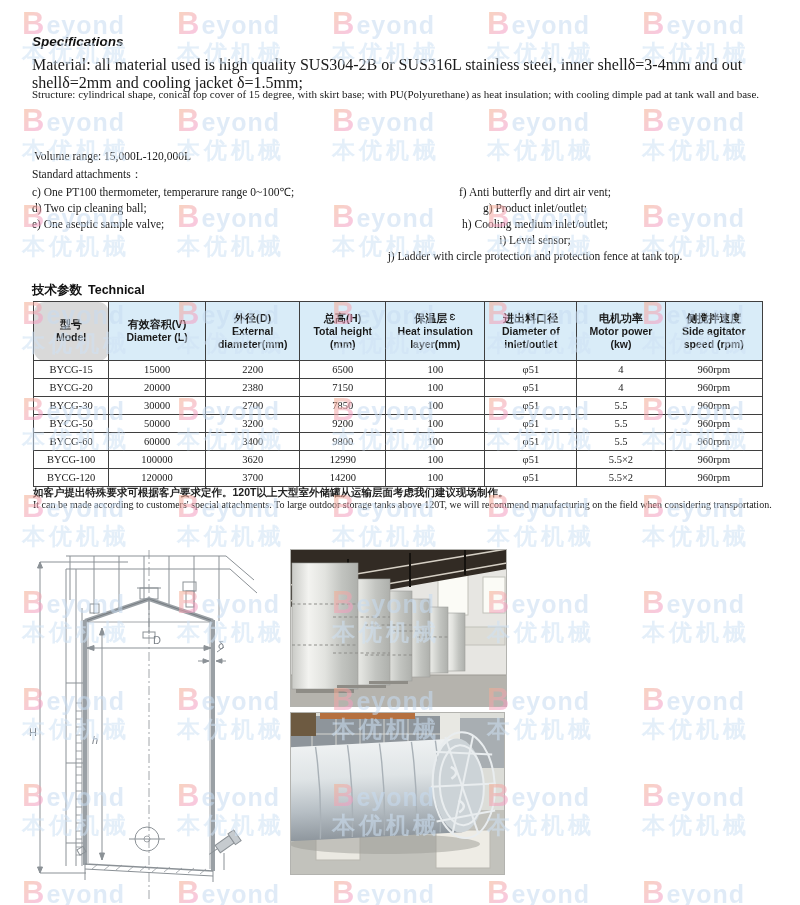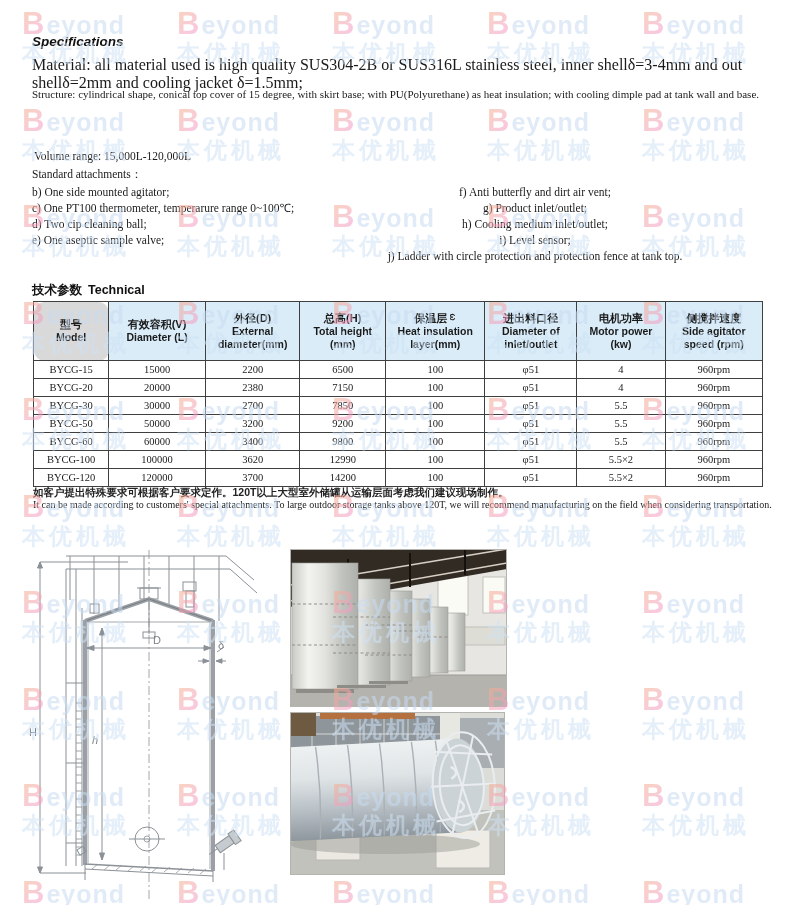--- a/index.html
+++ b/index.html
@@ -69,21 +69,20 @@
 </head>
 <body>
 
 <div class="abs" id="spec-title">Specifications</div>
 <div class="abs" id="material-line">Material: all material used is high quality SUS304-2B or SUS316L stainless steel, inner shellδ=3-4mm and out shellδ=2mm and cooling jacket δ=1.5mm;</div>
 <div class="abs" id="structure-line">Structure: cylindrical shape, conical top cover of 15 degree, with skirt base; with PU(Polyurethane) as heat insulation; with cooling dimple pad at tank wall and base.</div>
 <div class="abs" id="volume-line">Volume range: 15,000L-120,000L</div>
 <div class="abs" id="attach-title">Standard attachments：</div>
 
 <ul class="abs attach-list" id="attach-left">
-  <li>b) One side mounted agitator;</li>
   <li>c) One PT100 thermometer, temperarure range 0~100℃;</li>
   <li>d) Two cip cleaning ball;</li>
   <li>e) One aseptic sample valve;</li>
 </ul>
 <ul class="abs attach-list" id="attach-right">
   <li>f) Anti butterfly and dirt air vent;</li>
   <li>g) Product inlet/outlet;</li>
   <li>h) Cooling medium inlet/outlet;</li>
   <li>i) Level sensor;</li>
   <li class="wrap">j) Ladder with circle protection and protection fence at tank top.</li>

